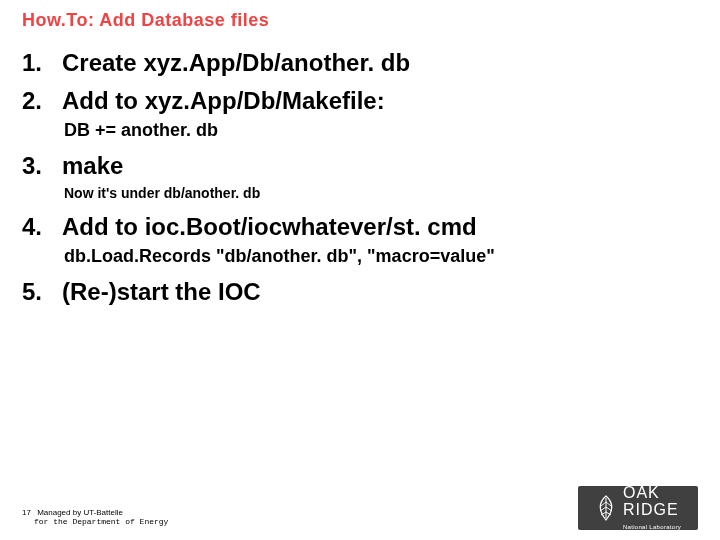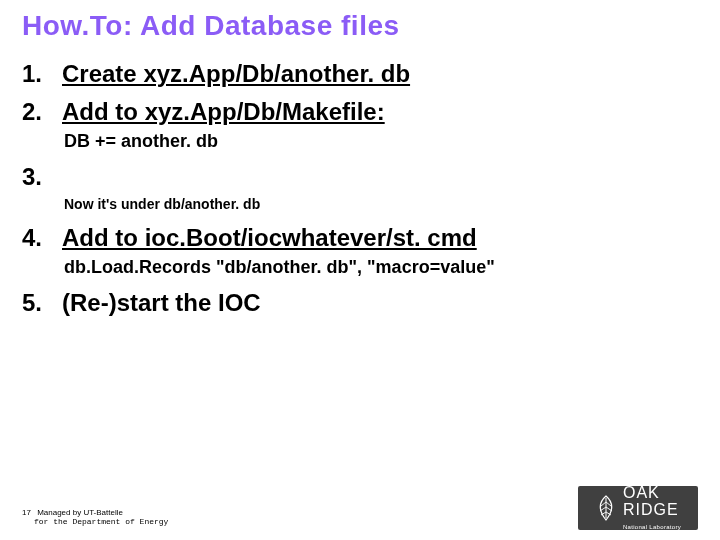--- a/index.html
+++ b/index.html
@@ -1,23 +1,23 @@
 <!DOCTYPE html>
 <html><head>
 <meta charset="utf-8">
 <style>
   * { margin: 0; padding: 0; box-sizing: border-box; }
   html, body { width: 720px; height: 540px; background: #fff; font-family: Arial, Helvetica, sans-serif; color: #000; }
   .slide { position: relative; width: 720px; height: 540px; padding: 10px 22px 0 22px; }
-  .title { font-family: "Arial Black", Arial, sans-serif; font-weight: 900; font-size: 28px; letter-spacing: 0.5px; color: #8b5cf6; margin-bottom: 18px; }
+  .title { font-family: "Arial Black", Arial, sans-serif; font-weight: 900; font-size: 18px; letter-spacing: 0.5px; color: #ef4444; margin-bottom: 18px; }
   .item { margin-bottom: 10px; }
   .head-line { display: flex; align-items: baseline; }
   .num { font-weight: 700; font-size: 24px; width: 40px; flex-shrink: 0; }
   .head { font-weight: 700; font-size: 24px; }
-  .head.code { font-family: Arial, sans-serif; text-decoration: underline; }
+  .head.code { font-family: Arial, sans-serif; }
   .sub { margin-left: 42px; margin-top: 4px; font-weight: 700; font-size: 14px; line-height: 1.3; }
   .sub .line2 { margin-left: 12px; }
   .sub.plain { font-weight: 700; font-size: 18px; }
   .footer { position: absolute; left: 22px; bottom: 14px; font-size: 8px; line-height: 1.15; }
   .footer .pagenum { display: inline-block; margin-right: 4px; text-align: center; }
   .logo { position: absolute; right: 22px; bottom: 10px; width: 120px; height: 44px; background: #404040; color: #fff; display: flex; align-items: center; justify-content: center; border-radius: 2px; }
   .logo .leaf { margin-right: 6px; }
   .logo .leaf svg { display: block; }
   .logo .txt { font-size: 12px; line-height: 1.05; font-weight: 400; letter-spacing: 0.5px; }
   .logo .txt .big { font-size: 16px; font-weight: 400; letter-spacing: 1px; }
@@ -44,20 +44,21 @@
       <span class="head code">Add to xyz.App/Db/Makefile:</span>
     </div>
     <div class="sub plain">
       <div>DB += another. db</div>
     </div>
   </div>
 
   <div class="item">
     <div class="head-line">
       <span class="num">3.</span>
+      <span class="head">make</span>
     </div>
     <div class="sub">
       <div>Now it's under db/another. db</div>
     </div>
   </div>
 
   <div class="item">
     <div class="head-line">
       <span class="num">4.</span>
       <span class="head code">Add to ioc.Boot/iocwhatever/st. cmd</span>

